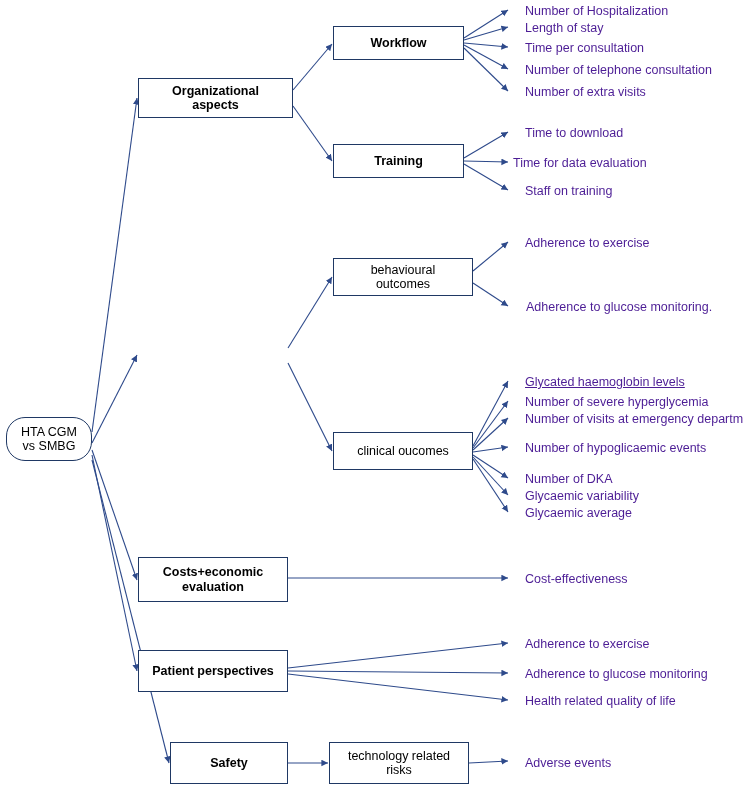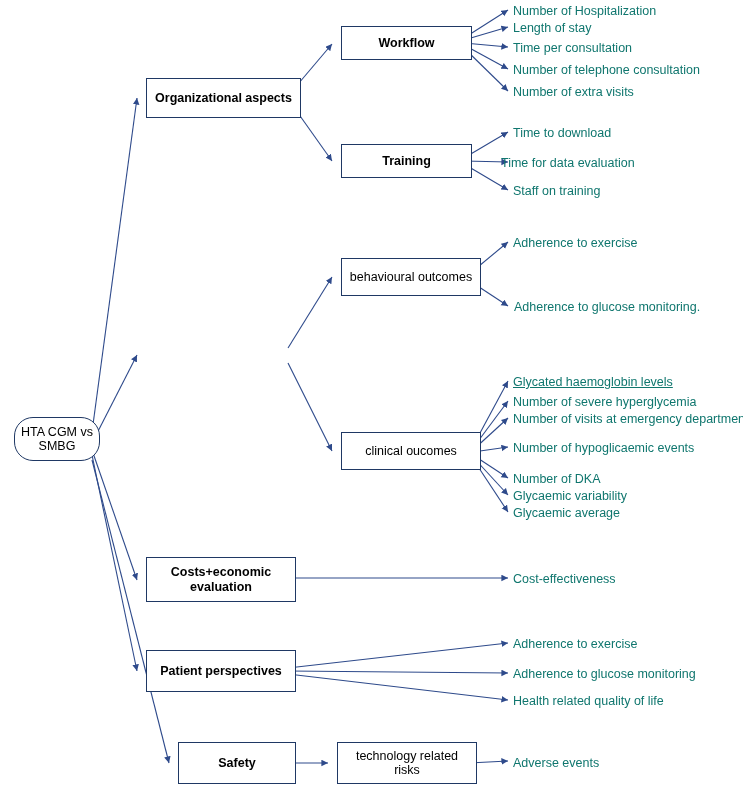--- a/index.html
+++ b/index.html
@@ -29,32 +29,32 @@
     box-sizing: border-box;
     border: 1.4px solid #1f3864;
     background: #ffffff;
     display: flex;
     align-items: center;
     justify-content: center;
     text-align: center;
     font-size: 12.5px;
     color: #000000;
     line-height: 1.15;
-    padding: 2px 5px;
-    margin-left: 8px;
+    padding: 2px 13px;
   }
   .node.bold {
     font-weight: bold;
   }
   .leaf {
     position: absolute;
     font-size: 12.5px;
-    color: #0f766e;
+    color: #4c1d95;
     white-space: nowrap;
     line-height: 1.15;
+    margin-left: 12px;
   }
 </style>
 </head>
 <body>
 
 <div id="canvas">
   <svg id="edges" viewBox="0 0 743 792">
     <defs>
       <marker id="arrow" markerWidth="7" markerHeight="7" refX="6" refY="3" orient="auto" markerUnits="strokeWidth">
         <path d="M0,0 L6,3 L0,6 z" fill="#2e4a8b"></path>

